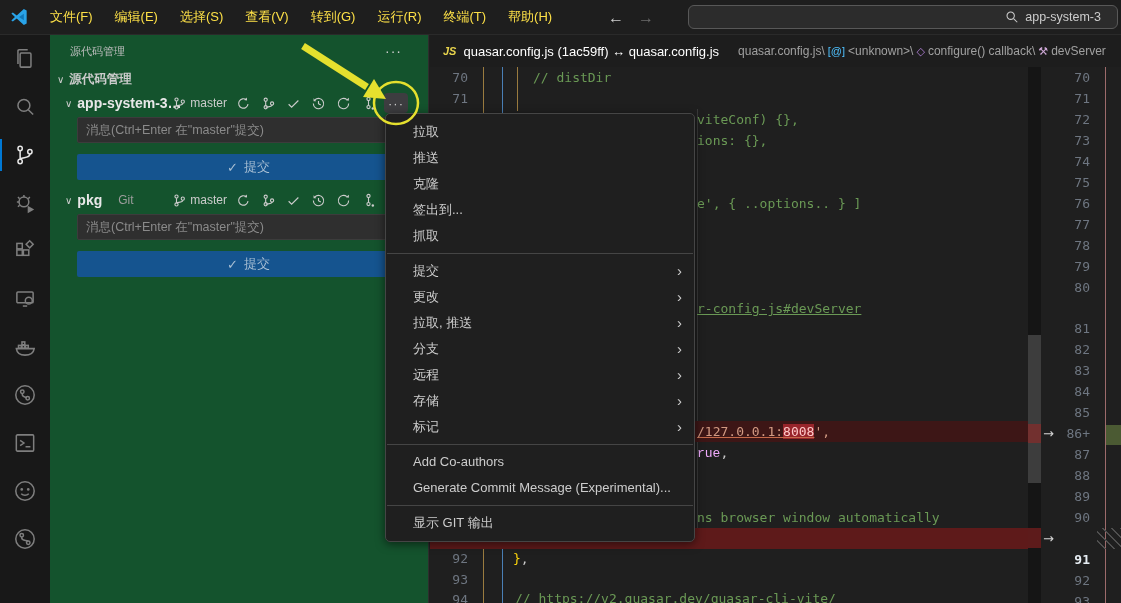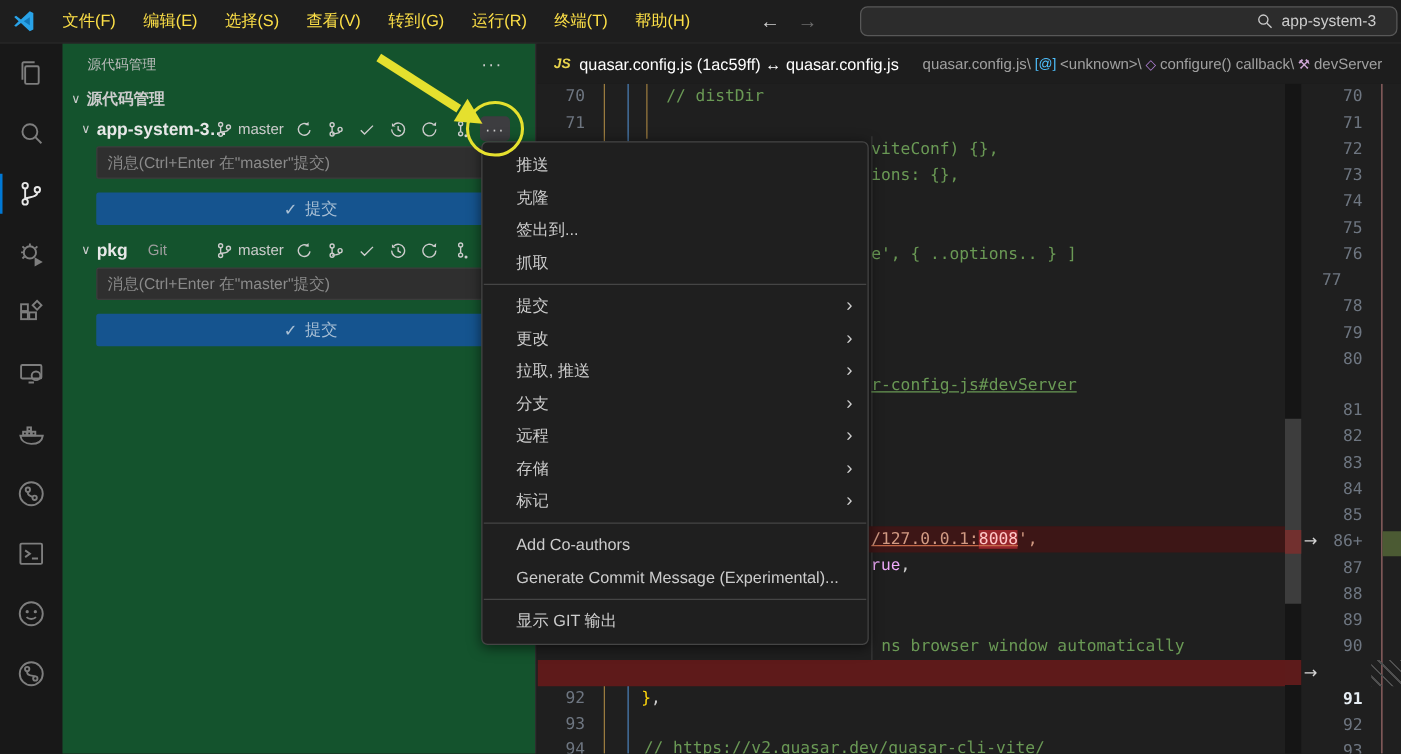--- a/index.html
+++ b/index.html
@@ -379,35 +379,35 @@
     <div class="gut left" style="top: 481px;">92</div>
     <div class="gut left" style="top: 502px;">93</div>
     <div class="gut left" style="top: 522px;">94</div>
     <div class="code-row" style="top: 0px; left: 103px;"><span class="cm">// distDir</span></div>
     <div class="code-row" style="top: 42px; left: 267px;"><span class="cm">viteConf) {},</span></div>
     <div class="code-row" style="top: 63px; left: 267px;"><span class="cm">ions: {},</span></div>
     <div class="code-row" style="top: 126px; left: 267px;"><span class="cm">e', { ..options.. } ]</span></div>
     <div class="code-row" style="top: 231px; left: 267px; text-align: center;"><span class="cm lnk">r-config-js#devServer</span></div>
     <div class="code-row" style="top: 354px; left: 267px;"><span class="str u">/127.0.0.1:</span><span class="str u chg">8008</span><span class="str">',</span></div>
     <div class="code-row" style="top: 375px; left: 267px;"><span class="kw">rue</span><span class="pl">,</span></div>
-    <div class="code-row" style="top: 440px; left: 267px; padding-left: 8px;"><span class="cm">ns browser window automatically</span></div>
+    <div class="code-row" style="top: 440px; left: 267px;"><span class="cm">ns browser window automatically</span></div>
     <div class="code-row" style="top: 481px; left: 83px;"><span class="br">}</span><span class="pl">,</span></div>
     <div class="code-row" style="top: 521px; left: 85px;"><span class="cm">// https://v2.quasar.dev/quasar-cli-vite/</span></div>
     <div class="scroll-track"></div>
     <div class="scroll-thumb"></div>
     <div class="ov-mark" style="top: 357px; height: 19px; background: rgb(114, 48, 47);"></div>
     <div class="ov-mark" style="top: 461px; height: 20px; background: rgb(93, 27, 27);"></div>
     <div class="gut right" style="top: 0px;">70</div>
     <div class="gut right" style="top: 21px;">71</div>
     <div class="gut right" style="top: 42px;">72</div>
     <div class="gut right" style="top: 63px;">73</div>
     <div class="gut right" style="top: 84px;">74</div>
     <div class="gut right" style="top: 105px;">75</div>
     <div class="gut right" style="top: 126px;">76</div>
-    <div class="gut right" style="top: 147px; text-align: center;">77</div>
+    <div class="gut right" style="top: 147px;">77</div>
     <div class="gut right" style="top: 168px;">78</div>
     <div class="gut right" style="top: 189px;">79</div>
     <div class="gut right" style="top: 210px;">80</div>
     <div class="gut right" style="top: 251px;">81</div>
     <div class="gut right" style="top: 272px;">82</div>
     <div class="gut right" style="top: 293px;">83</div>
     <div class="gut right" style="top: 314px;">84</div>
     <div class="gut right" style="top: 335px;">85</div>
     <div class="gut right" style="top: 356px;">86+</div>
     <div class="gut right" style="top: 377px;">87</div>
@@ -419,20 +419,23 @@
     <div class="gut right" style="top: 524px;">93</div>
     <div class="diff-arrow" style="top: 356px;">→</div>
     <div class="diff-arrow" style="top: 461px;">→</div>
     <div class="pink-guide"></div>
     <div class="added-sliver"></div>
     <div class="hatch"></div>
   </div>
 
 <div class="ctx-menu" id="ctx-menu">
     <div class="mi">
+      <span>拉取</span>
+    </div>
+    <div class="mi">
       <span>推送</span>
     </div>
     <div class="mi">
       <span>克隆</span>
     </div>
     <div class="mi">
       <span>签出到...</span>
     </div>
     <div class="mi">
       <span>抓取</span>

